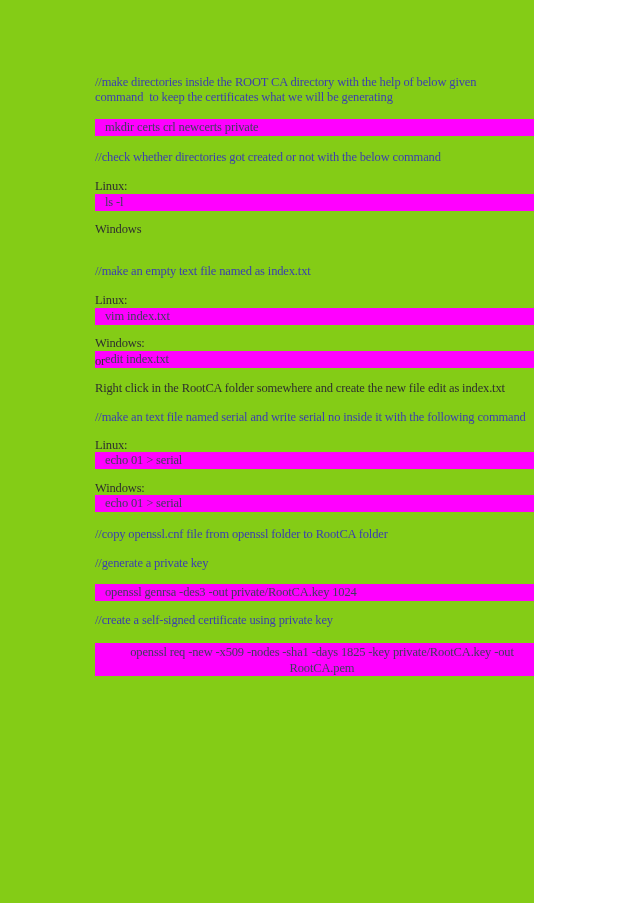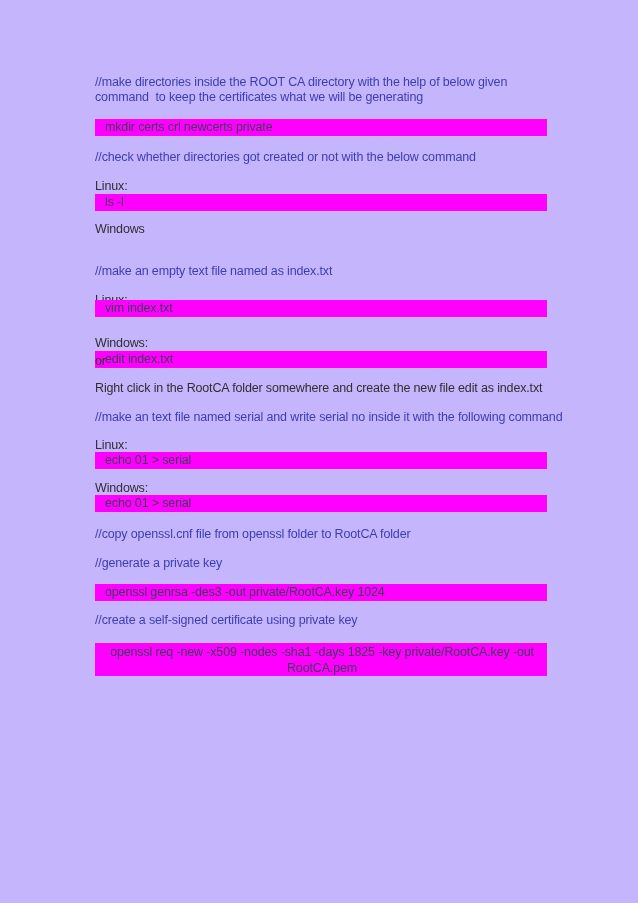--- a/index.html
+++ b/index.html
@@ -2,25 +2,25 @@
 <html><head>
 <meta charset="utf-8">
 <style>
   html, body {
     margin: 0;
     padding: 0;
     background: #ffffff;
   }
   .page {
     position: relative;
-    width: 638px;
+    width: 534px;
     height: 903px;
-    background: #c4b5fd;
+    background: #84cc16;
     overflow: hidden;
-    font-family: Liberation Sans, sans-serif;
+    font-family: Liberation Serif, serif;
   }
   .block {
     position: absolute;
     left: 95px;
     font-size: 12.5px;
     letter-spacing: -0.15px;
     white-space: pre;
   }
   .comment {
     color: #3c3eb0;
@@ -61,21 +61,21 @@
 <div class="page">
   <div class="block comment" style="top:75px">//make directories inside the ROOT CA directory with the help of below given
 command  to keep the certificates what we will be generating</div>
   <div class="block cmd" style="top:119px">mkdir certs crl newcerts private</div>
   <div class="block comment" style="top:150px">//check whether directories got created or not with the below command</div>
   <div class="block label" style="top:179px">Linux:</div>
   <div class="block cmd" style="top:194px">ls -l</div>
   <div class="block label" style="top:222px">Windows</div>
   <div class="block comment" style="top:264px">//make an empty text file named as index.txt</div>
   <div class="block label" style="top:293px">Linux:</div>
-  <div class="block cmd" style="top:300px">vim index.txt</div>
+  <div class="block cmd" style="top:308px">vim index.txt</div>
   <div class="block label" style="top:336px">Windows:</div>
   <div class="block cmd" style="top:351px">edit index.txt</div>
   <div class="block plain" style="top:354px">or</div>
   <div class="block plain" style="top:381px">Right click in the RootCA folder somewhere and create the new file edit as index.txt</div>
   <div class="block comment" style="top:410px">//make an text file named serial and write serial no inside it with the following command</div>
   <div class="block label" style="top:438px">Linux:</div>
   <div class="block cmd" style="top:452px">echo 01 &gt; serial</div>
   <div class="block label" style="top:481px">Windows:</div>
   <div class="block cmd" style="top:495px">echo 01 &gt; serial</div>
   <div class="block comment" style="top:527px">//copy openssl.cnf file from openssl folder to RootCA folder</div>

